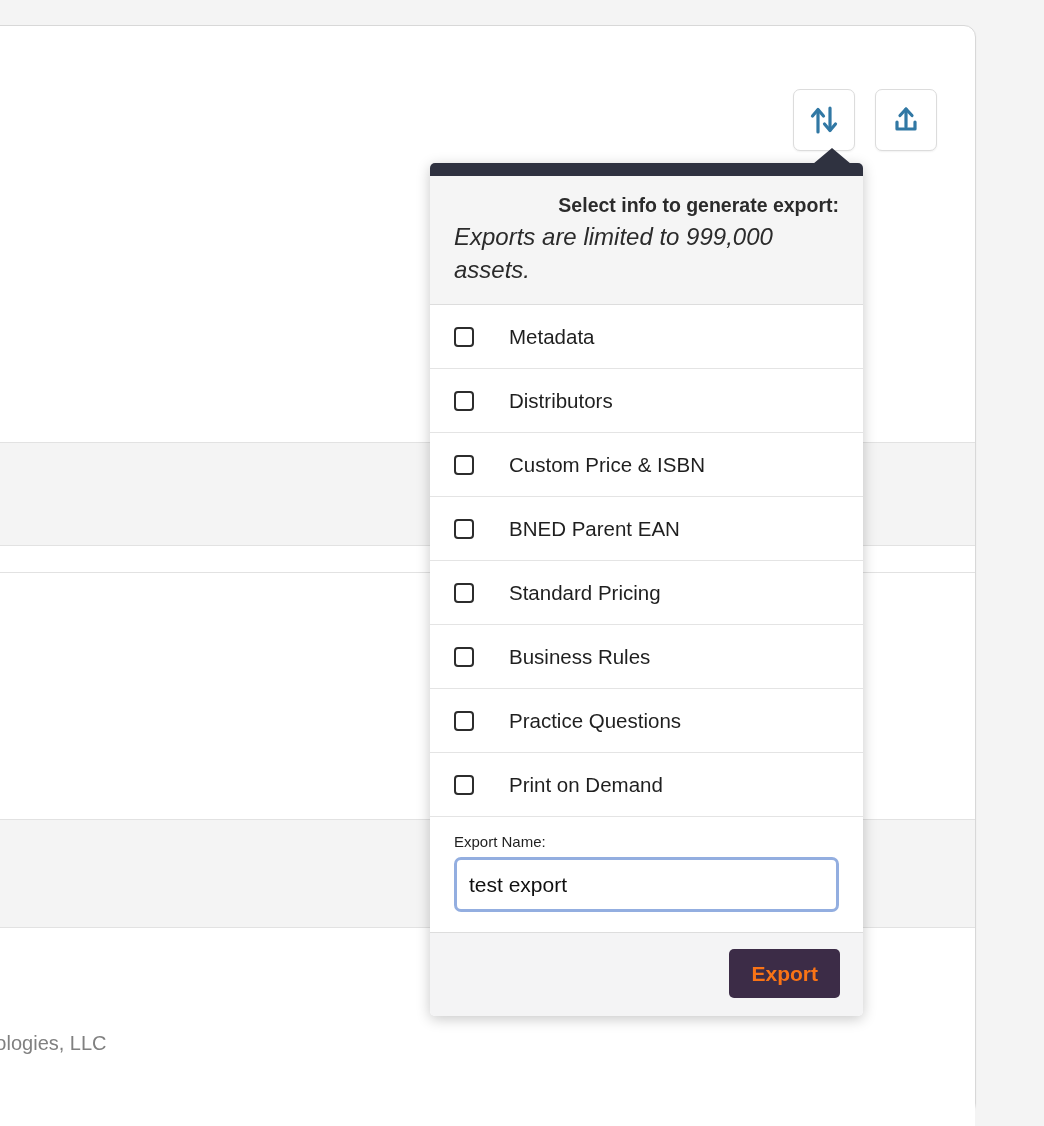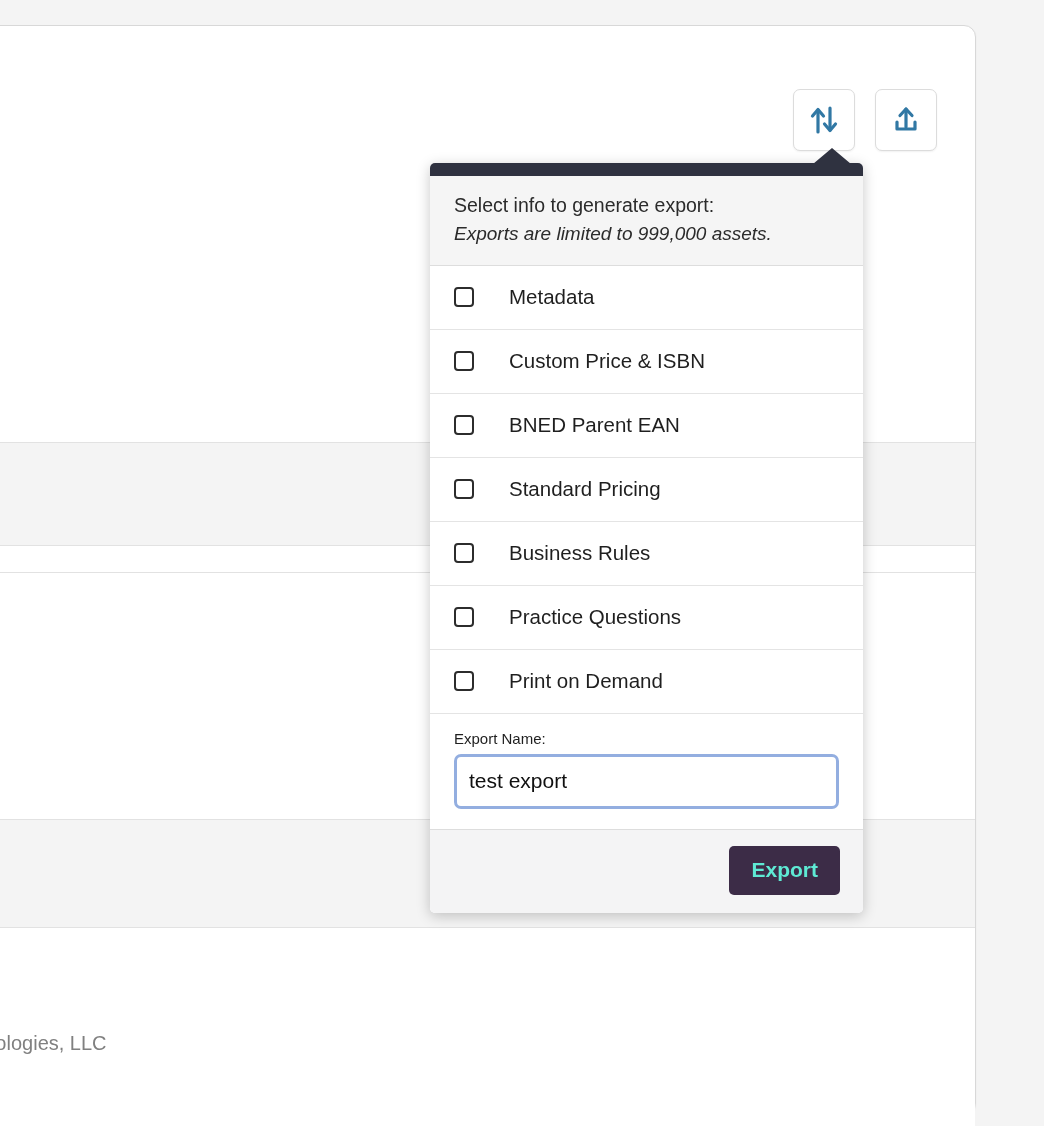--- a/index.html
+++ b/index.html
@@ -112,26 +112,27 @@
     border-radius: 5px 5px 0 0;
   }
   .popover-header {
     background: #f5f5f5;
     padding: 16px 24px 18px 24px;
     border-bottom: 1px solid #dddddd;
     box-sizing: border-box;
   }
   .popover-title {
     font-size: 19.5px;
-    font-weight: normal;
+    font-weight: bold;
     color: #2b2b2b;
     line-height: 1.35;
+    text-align: right;
   }
   .popover-subtitle {
-    font-size: 19px;
+    font-size: 24px;
     font-style: italic;
     color: #2b2b2b;
     line-height: 1.35;
     margin-top: 3px;
   }
 
   .option-row {
     height: 64px;
     display: flex;
     align-items: center;
@@ -197,21 +198,21 @@
   .popover-footer {
     background: #f4f4f5;
     padding: 16px 23px 18px 23px;
     display: flex;
     justify-content: flex-end;
     border-radius: 0 0 5px 5px;
     box-sizing: border-box;
   }
   .export-button {
     background: #3c2c47;
-    color: #5eead4;
+    color: #f97316;
     font-family: "Liberation Sans", sans-serif;
     font-size: 21px;
     font-weight: bold;
     border: none;
     border-radius: 5px;
     padding: 0 22px;
     height: 49px;
     cursor: pointer;
   }
 </style>
@@ -271,20 +272,24 @@
   </div>
 
   <div class="option-list">
 
     <div class="option-row">
       <span class="checkbox"></span>
       <span class="option-label">Metadata</span>
     </div>
 
 
+    <div class="option-row">
+      <span class="checkbox"></span>
+      <span class="option-label">Distributors</span>
+    </div>
 
     <div class="option-row">
       <span class="checkbox"></span>
       <span class="option-label">Custom Price &amp; ISBN</span>
     </div>
 
     <div class="option-row">
       <span class="checkbox"></span>
       <span class="option-label">BNED Parent EAN</span>
     </div>

